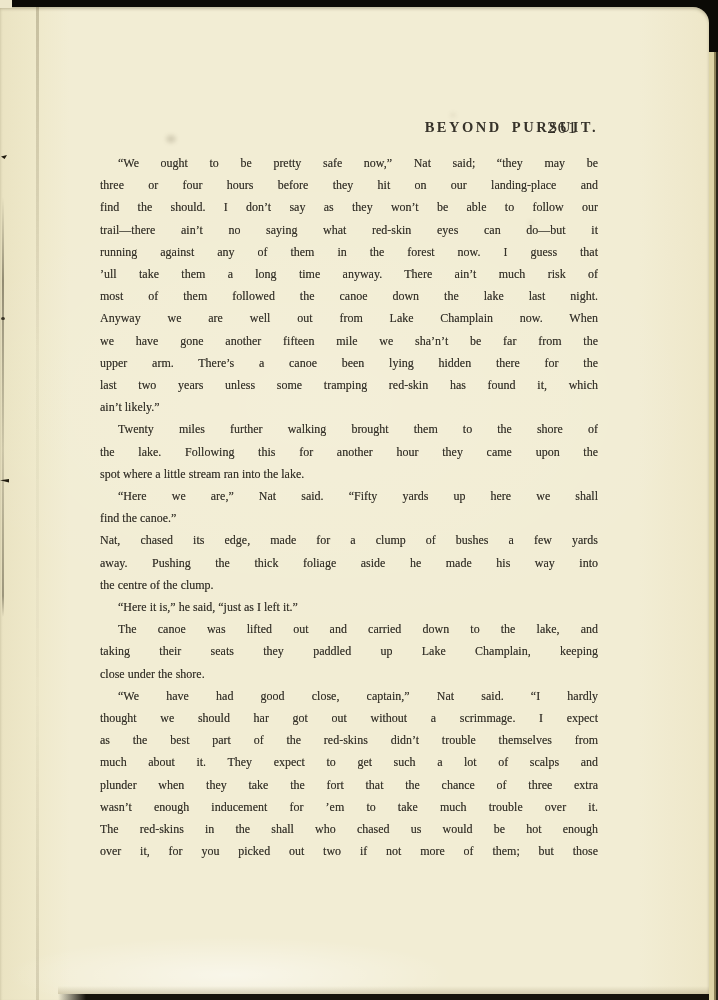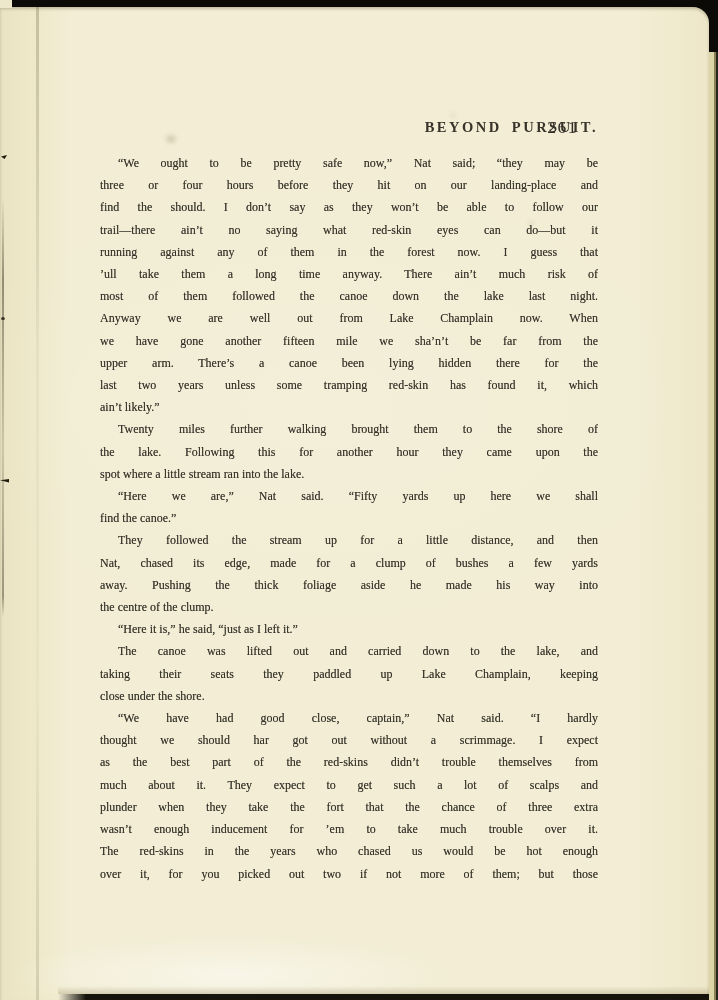--- a/index.html
+++ b/index.html
@@ -120,33 +120,32 @@
         <div class="line">Anyway we are well out from Lake Champlain now.  When</div>
         <div class="line">we have gone another fifteen mile we sha’n’t be far from the</div>
         <div class="line">upper arm.  There’s a canoe been lying hidden there for the</div>
         <div class="line">last two years unless some tramping red-skin has found it, which</div>
         <div class="line endline">ain’t likely.”</div>
         <div class="line indent">Twenty miles further walking brought them to the shore of</div>
         <div class="line">the lake.  Following this for another hour they came upon the</div>
         <div class="line endline">spot where a little stream ran into the lake.</div>
         <div class="line indent">“Here we are,” Nat said.  “Fifty yards up here we shall</div>
         <div class="line endline">find the canoe.”</div>
-        <div class="line indent">They followed the stream up for a little distance, and then</div>
         <div class="line">Nat, chased its edge, made for a clump of bushes a few yards</div>
         <div class="line">away.  Pushing the thick foliage aside he made his way into</div>
         <div class="line endline">the centre of the clump.</div>
         <div class="line indent endline">“Here it is,” he said, “just as I left it.”</div>
         <div class="line indent">The canoe was lifted out and carried down to the lake, and</div>
         <div class="line">taking their seats they paddled up Lake Champlain, keeping</div>
         <div class="line endline">close under the shore.</div>
         <div class="line indent">“We have had good close, captain,” Nat said.  “I hardly</div>
         <div class="line">thought we should har got out without a scrimmage.  I expect</div>
         <div class="line">as the best part of the red-skins didn’t trouble themselves from</div>
         <div class="line">much about it.  They expect to get such a lot of scalps and</div>
         <div class="line">plunder when they take the fort that the chance of three extra</div>
         <div class="line">wasn’t enough inducement for ’em to take much trouble over it.</div>
-        <div class="line">The red-skins in the years who chased us would be hot enough</div>
+        <div class="line">The red-skins in the shall who chased us would be hot enough</div>
         <div class="line">over it, for you picked out two if not more of them; but those</div>
       </div>
 
     <div class="bottom-edge"></div>
   </div>
 </div>
 
 </body></html>

